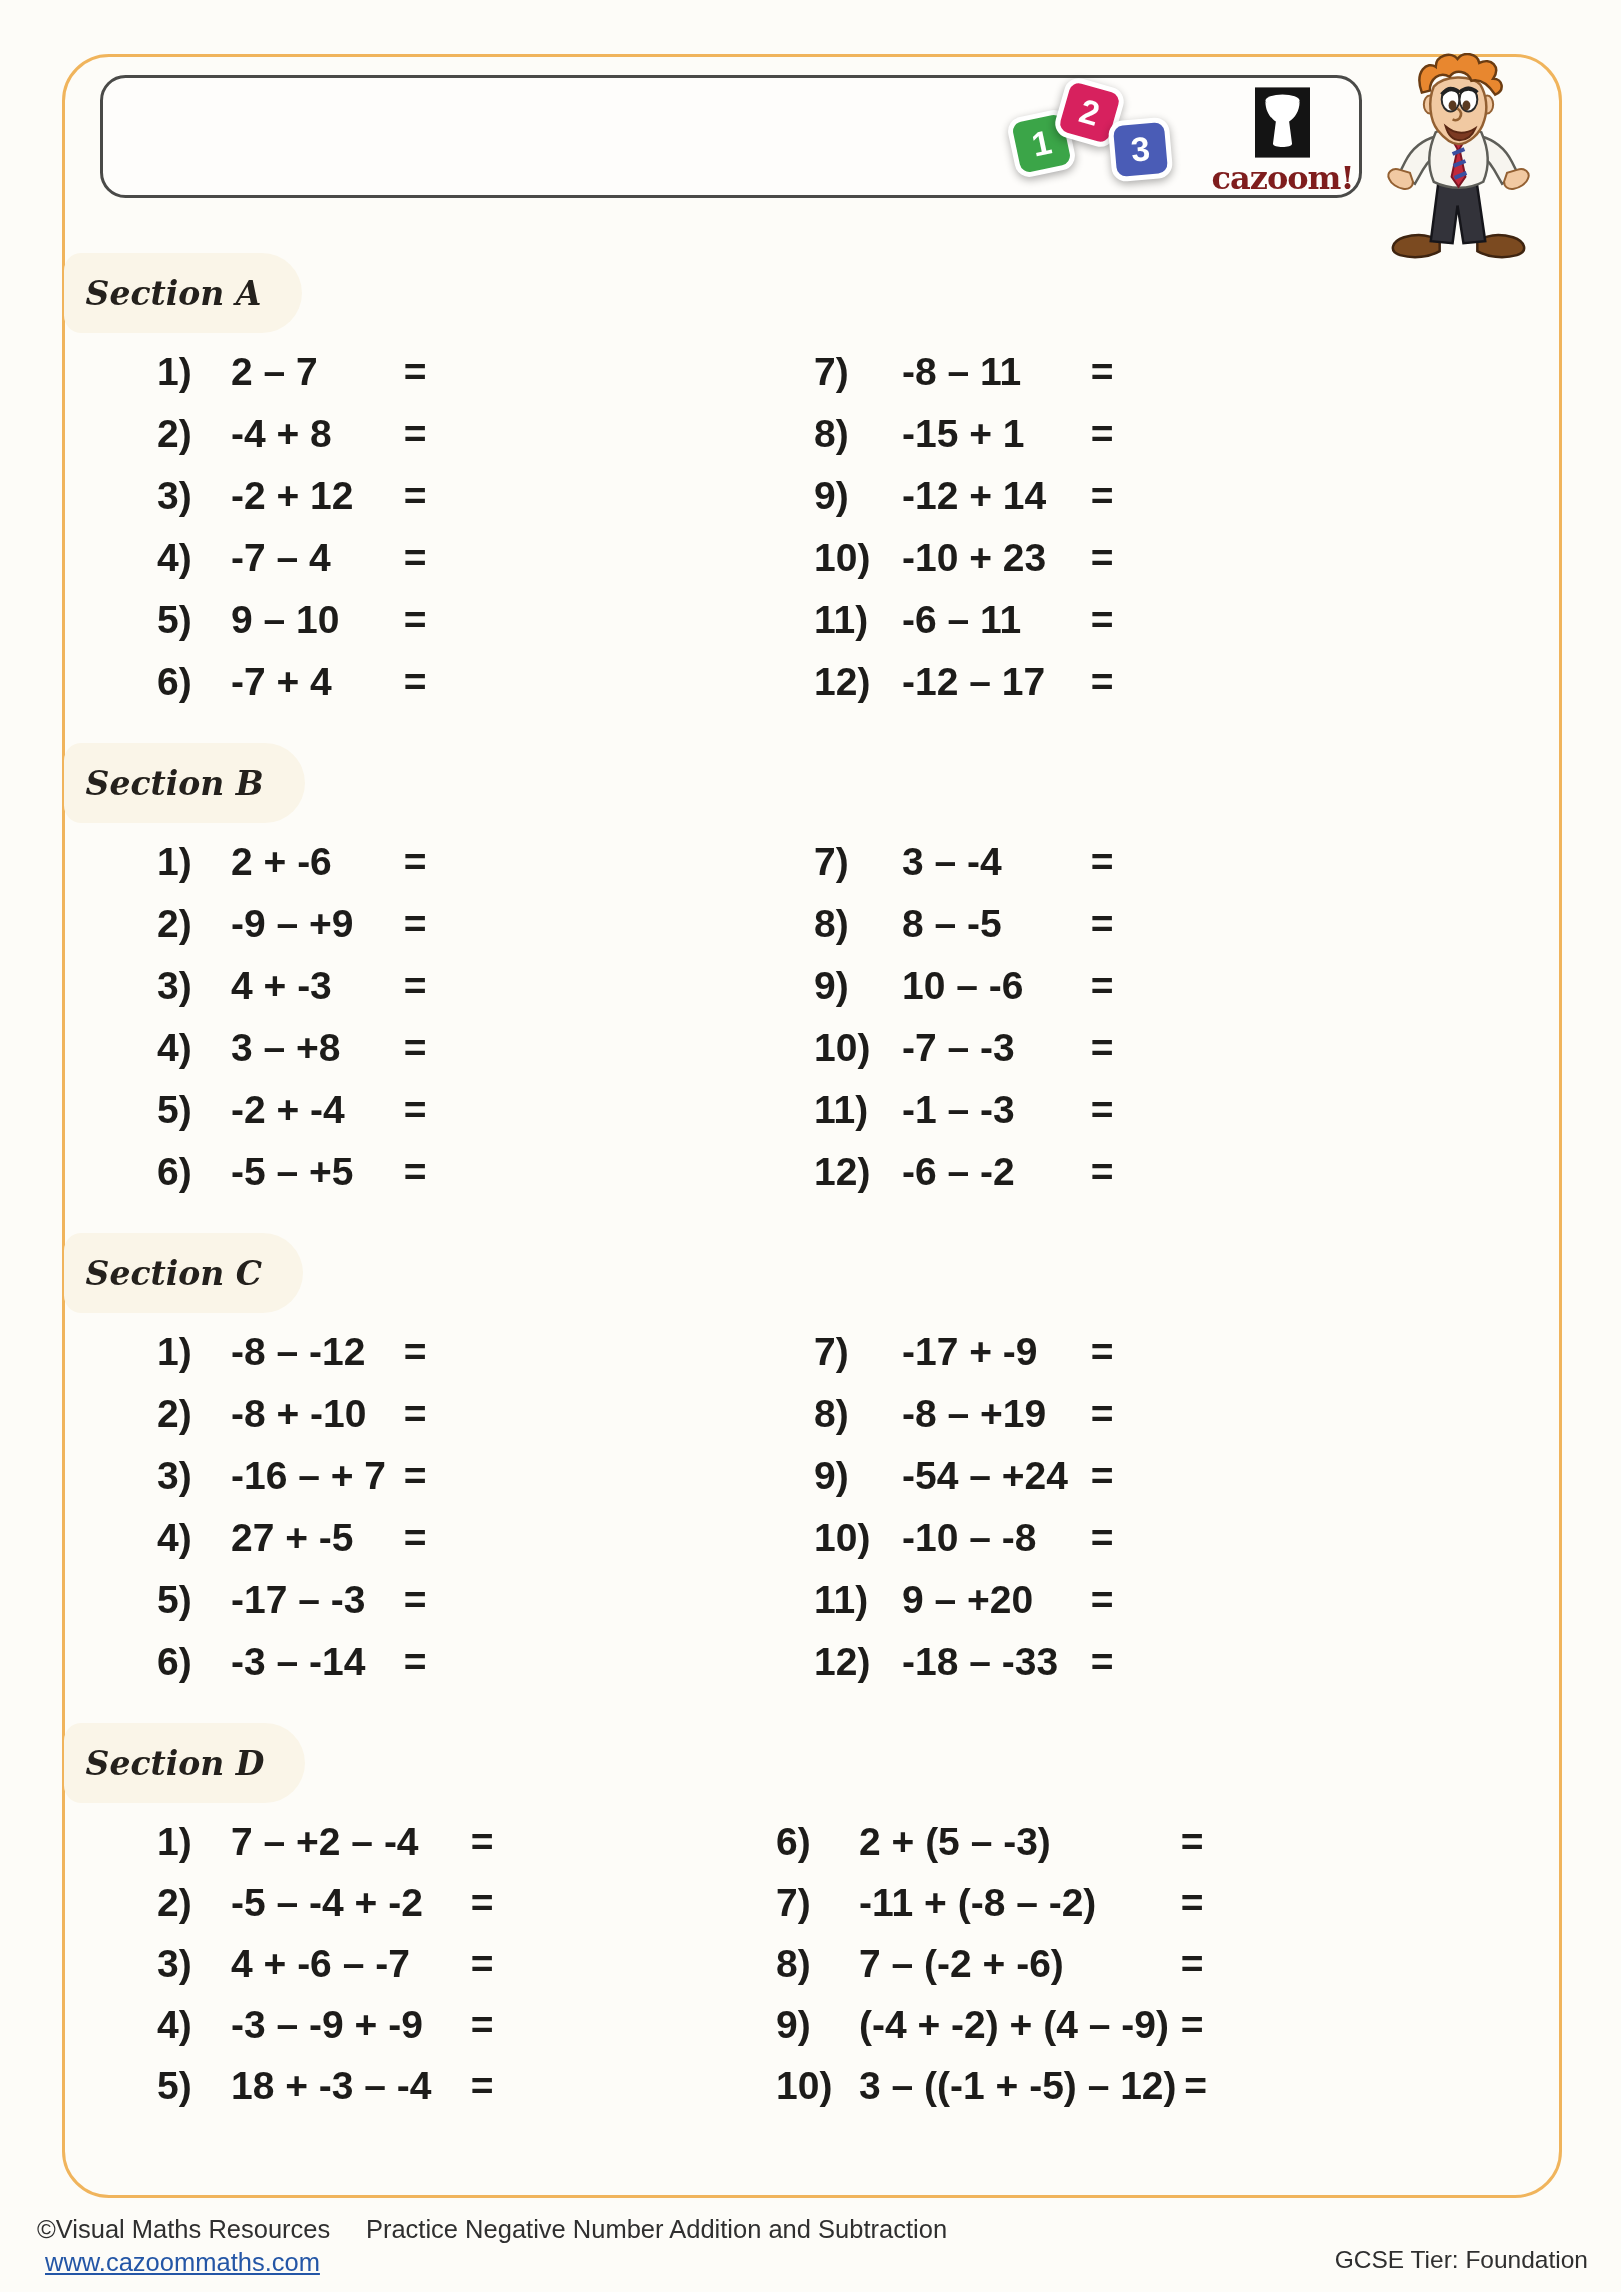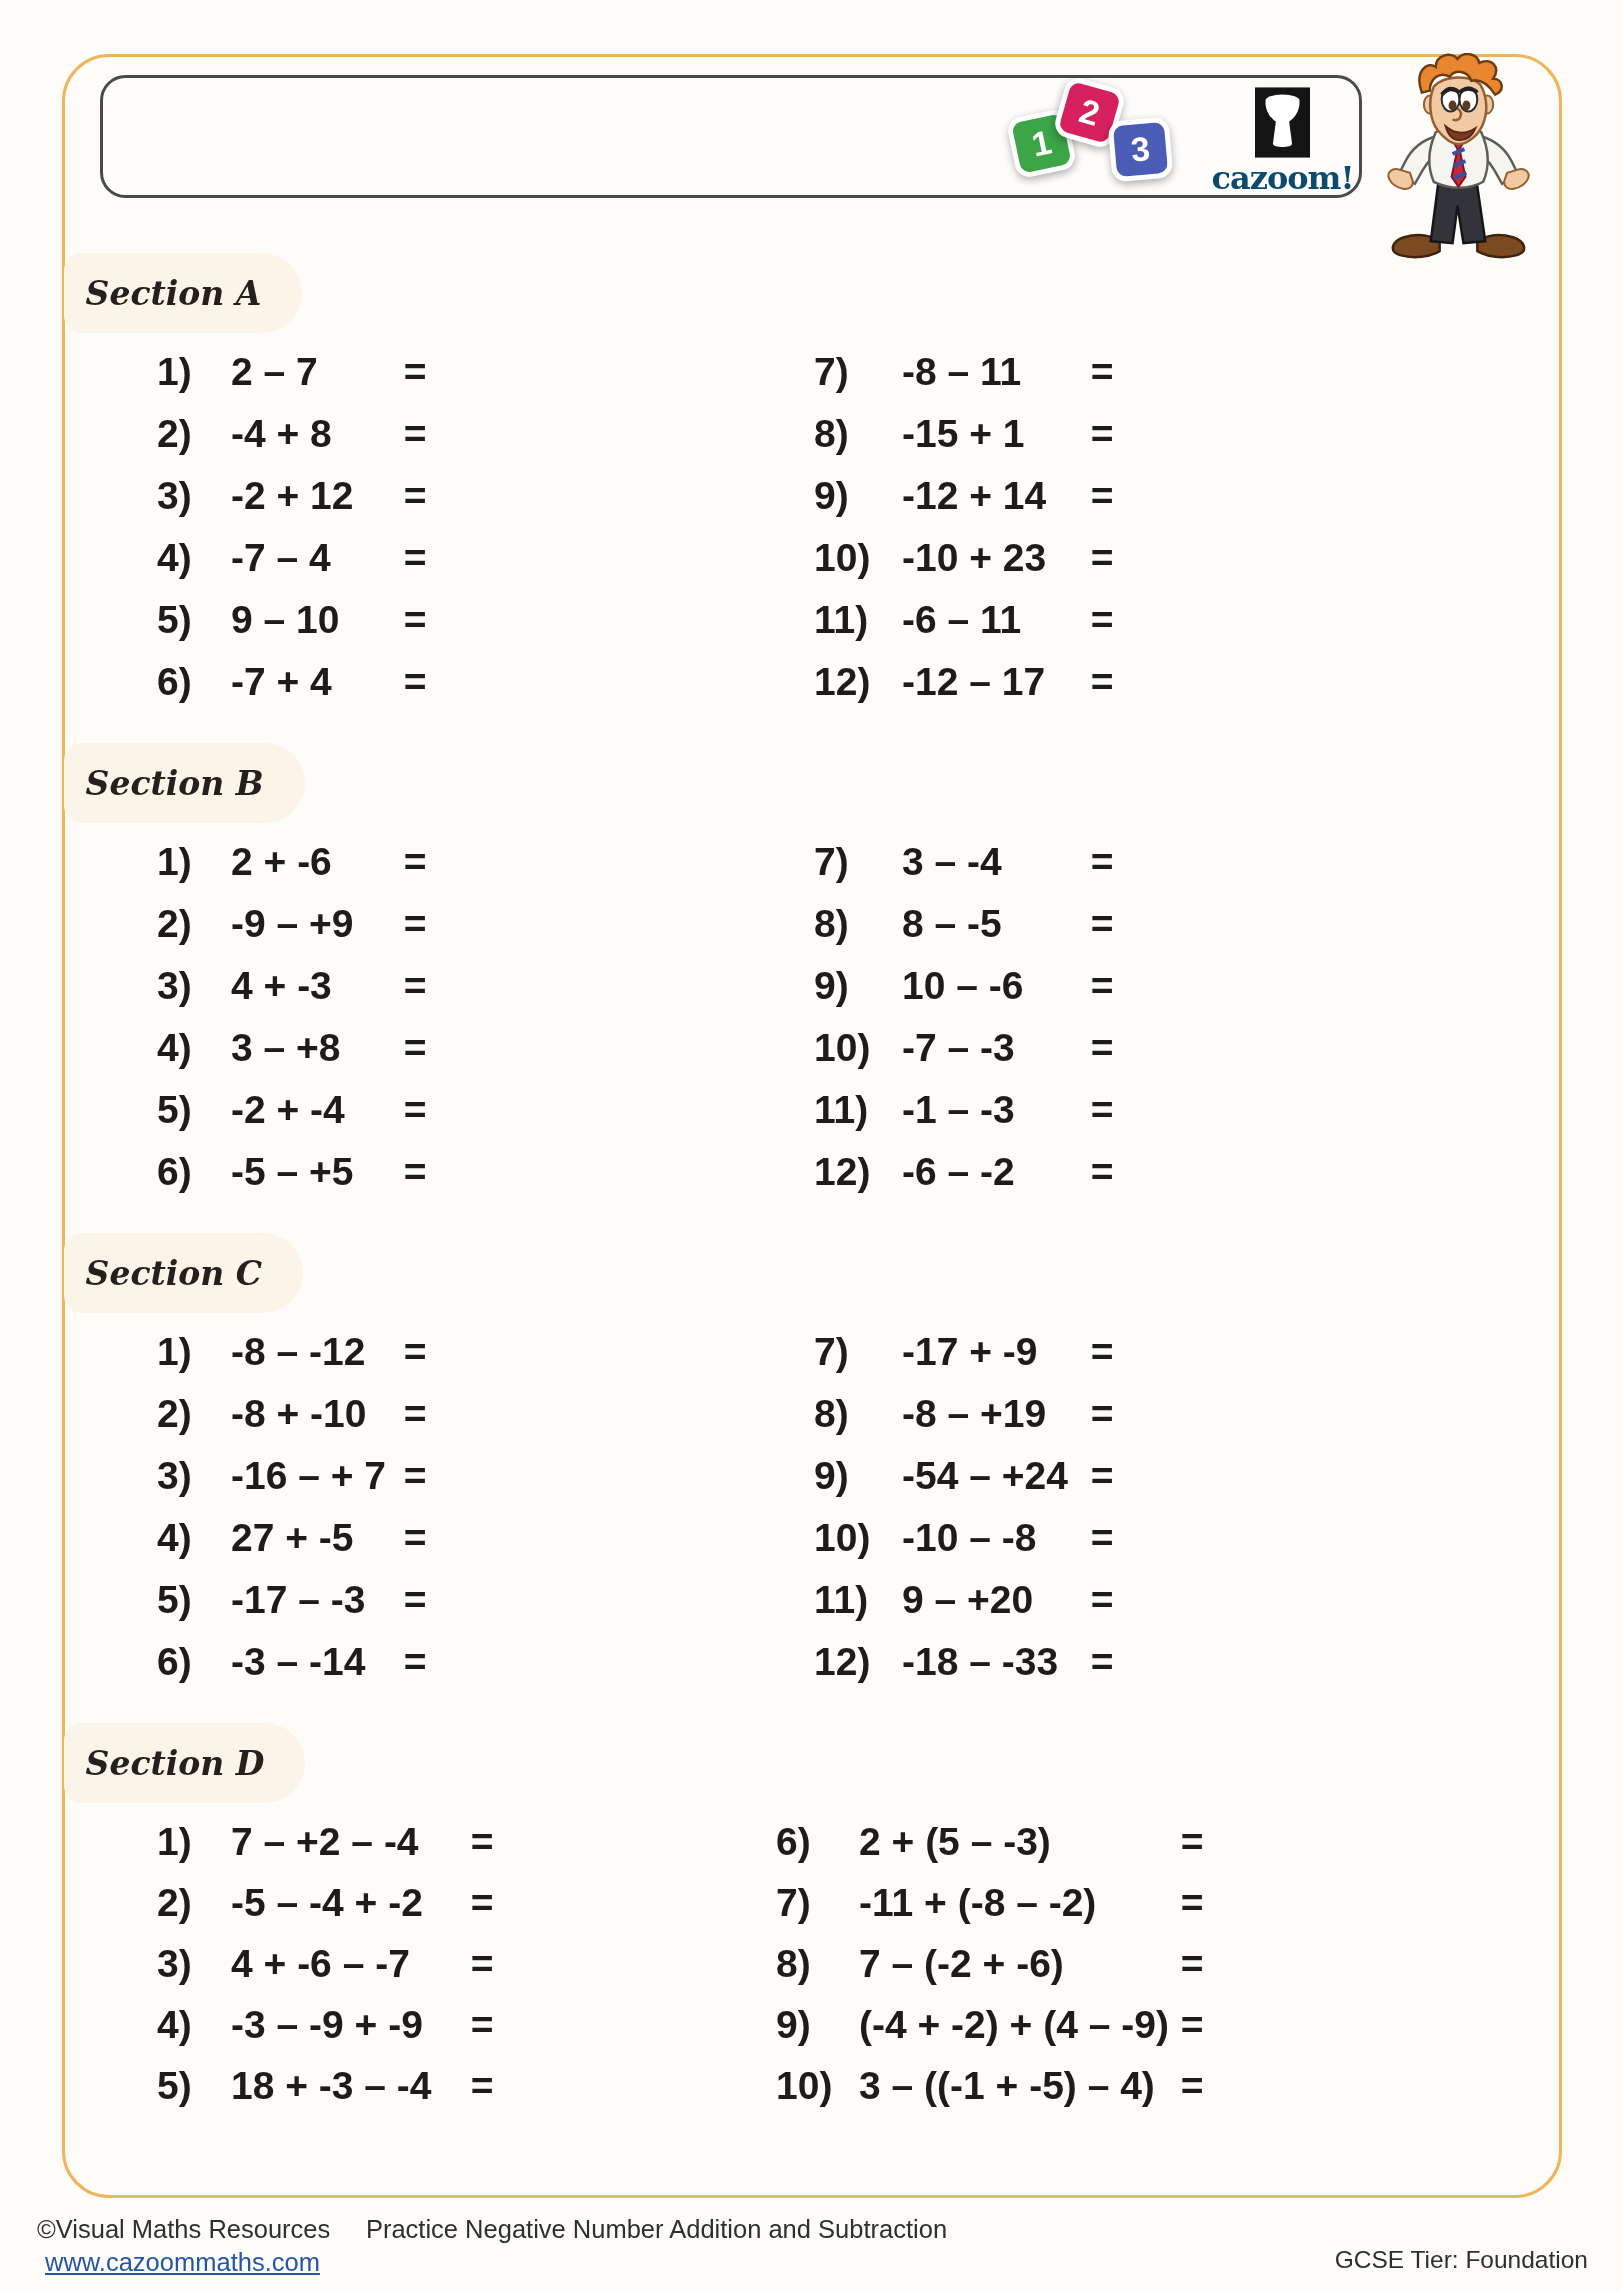--- a/index.html
+++ b/index.html
@@ -13,21 +13,21 @@
   .title{position:absolute;left:40px;top:4.9px;font-size:46px;font-weight:700;line-height:54px;color:#151513;}
   .logo-123{position:absolute;left:900px;top:3.9px;width:186px;height:110px;}
   .tile{position:absolute;width:51px;height:51px;border-radius:14.7px;border:5.9px solid #fff;
         box-shadow:0 2.9px 8.8px rgba(0,0,0,.32);display:flex;align-items:center;justify-content:center;
         font-weight:700;font-size:34px;color:#fff;}
   .tile1{left:7.8px;top:31px;transform:rotate(-12deg);}
   .tile2{left:56px;top:0px;transform:rotate(16deg);}
   .tile3{left:107px;top:37px;transform:rotate(-5deg);}
   .cazoom{position:absolute;left:1096px;top:8.8px;width:167px;text-align:center;}
   .drum{display:block;margin:0 auto;}
-  .cazoom-text{font-family:"DejaVu Serif",serif;font-weight:700;font-size:32px;color:#0c4a6e;margin-top:1px;letter-spacing:-1px;}
+  .cazoom-text{font-family:"DejaVu Serif",serif;font-weight:700;font-size:32px;color:#7f1d1d;margin-top:1px;letter-spacing:-1px;}
   .mascot{position:absolute;left:1384px;top:53px;width:149px;height:210px;}
   
   .section{position:absolute;left:0;width:1621px;height:490px;}
   .sec-label{position:absolute;left:64px;top:0;height:80px;background:#FAF5E8;
              border-radius:19.6px 45px 45px 19.6px;display:flex;align-items:center;
              padding:0 41px 0 21.6px;box-sizing:border-box;min-width:204px;
              font-family:"DejaVu Serif",serif;font-style:italic;font-weight:700;font-size:33px;color:#24211d;}
   .col{position:absolute;top:88px;}
   .col-left{left:157px;}
   .col-right{left:814px;}
@@ -366,21 +366,21 @@
             <span class="expr">7 – (-2 + -6)</span>
             <span class="eq">=</span>
           </div>
           <div class="prob-row">
             <span class="num">9)</span>
             <span class="expr">(-4 + -2) + (4 – -9)</span>
             <span class="eq">=</span>
           </div>
           <div class="prob-row">
             <span class="num">10)</span>
-            <span class="expr">3 – ((-1 + -5) – 4)</span>
+            <span class="expr">3 – ((-1 + -5) – 12)</span>
             <span class="eq">=</span>
           </div>
         </div>
       </section>
     </main>
 
   <div class="footer">
     <div class="footer-left">
       <div>©Visual Maths Resources</div>
       <div><a class="site-link">www.cazoommaths.com</a></div>

